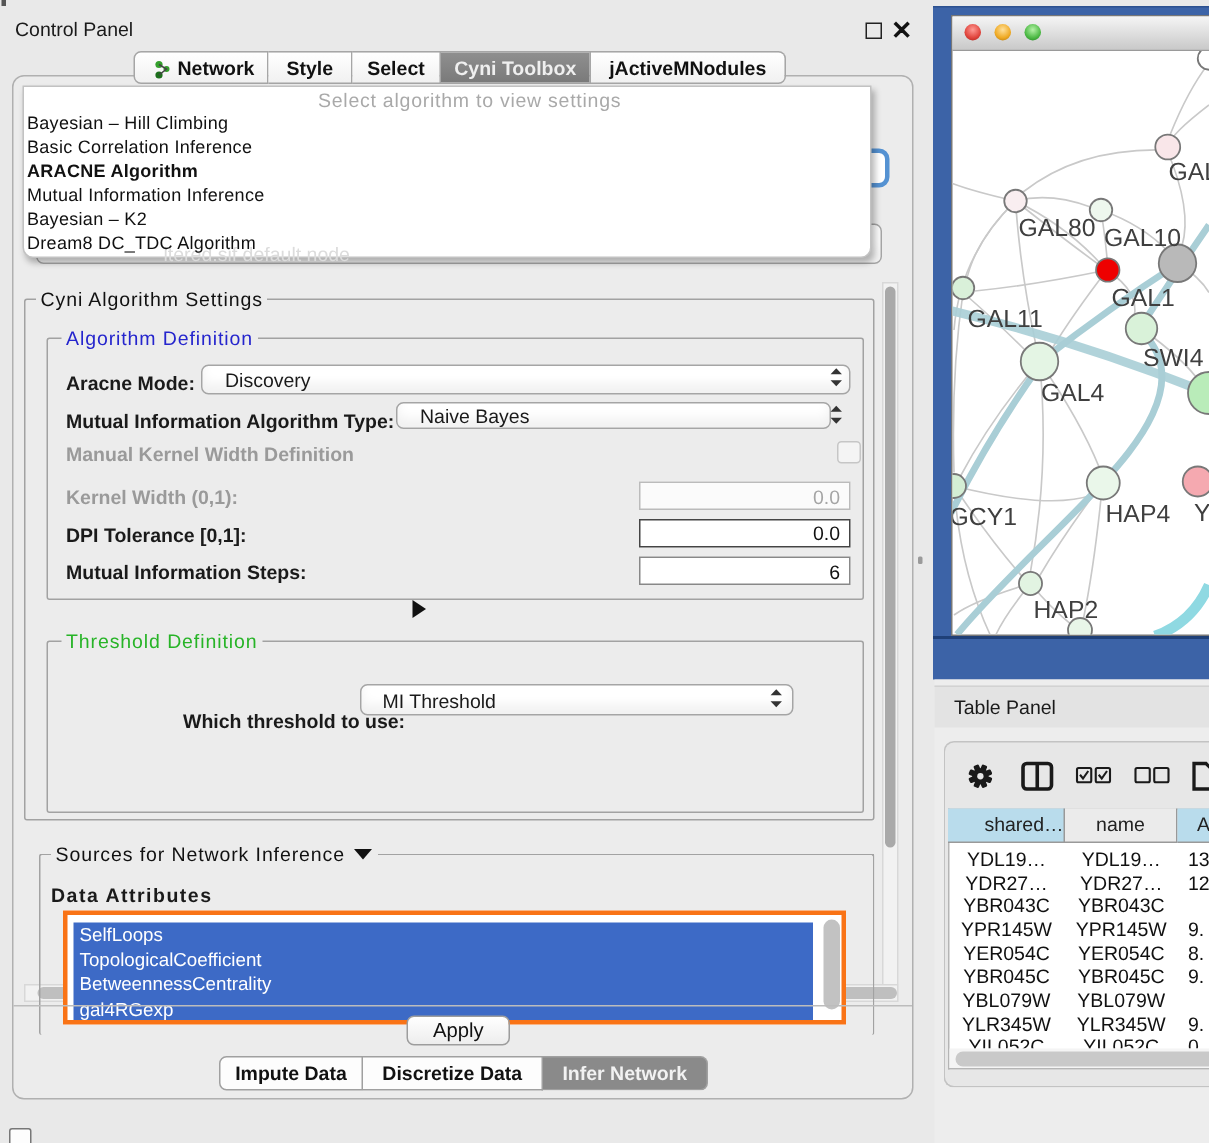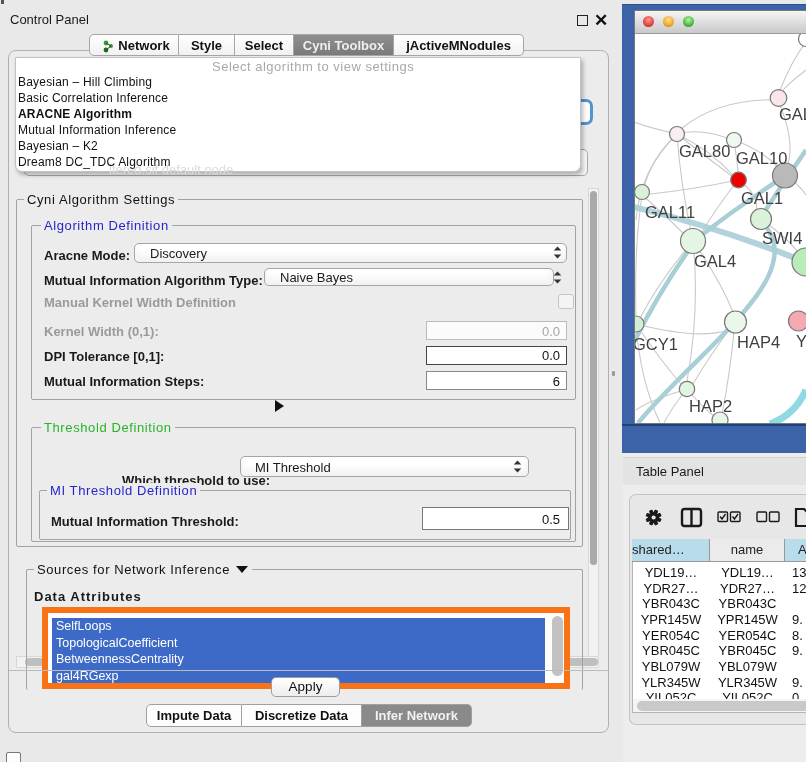--- a/index.html
+++ b/index.html
@@ -76,34 +76,29 @@
   <svg class="abs" style="left:256px;top:199px;" width="12" height="14">
       <path d="M2 1 L11 7 L2 13 Z" fill="#111"></path>
     </svg>
 
   <div class="abs grp" style="left:14px;top:227px;width:543px;height:113px;">
     <div class="gt" style="left:9px;color:#27b427;">Threshold Definition</div>
     <div class="abs lbl b" style="left:50px;top:45px;margin-left:40px;">Which threshold to use:</div>
     <div class="abs combo" style="left:208px;top:28px;width:289px;height:21px;box-sizing:border-box;">
       <span class="abs lbl" style="left:14px;top:3px;">MI Threshold</span>
     </div>
-    <div class="abs grp" style="left:7px;top:62px;width:530px;height:48px;">
-      <div class="gt" style="left:7px;color:#2525cd;">MI Threshold Definition</div>
-      <div class="abs lbl b" style="left:11px;top:23px;">Mutual Information Threshold:</div>
-      <div class="abs fld" style="left:382px;top:16px;width:147px;height:23px;border:1px solid #777;box-sizing:border-box;padding:4px 8px 0 0;">0.5</div>
-    </div>
   </div>
 </div>
 
 <div class="abs grp" style="left:26px;top:548px;width:555px;height:120px;border-bottom:none;margin-top:21px;">
   <div class="gt" style="left:7px;color:#111;">Sources for Network Inference <svg width="13" height="9" style="margin-left:2px;">
         <path d="M0 1 L12 1 L6 8 Z" fill="#111"></path>
       </svg></div>
   <div class="abs lbl b" style="left:7px;top:19px;letter-spacing:1px;">Data Attributes</div>
-  <div class="abs" style="left:15px;top:37px;width:516px;height:70px;background:#fff;border:6px solid #f97316;overflow:hidden;">
+  <div class="abs" style="left:15px;top:37px;width:516px;height:70px;background:#fff;border:3px solid #f97316;overflow:hidden;">
     <div class="abs" style="left:4px;top:4.5px;width:493px;height:65px;background:#3d6ac6;"></div>
     <div class="abs" style="left:8px;top:5px;font-size:12.5px;color:#fff;line-height:16.55px;">SelfLoops<br>TopologicalCoefficient<br>BetweennessCentrality<br>gal4RGexp</div>
     <div class="abs" style="left:504px;top:3px;width:11px;height:60px;background:#c2c2c2;border-radius:5.5px;"></div>
   </div>
 </div>
 
 <div class="abs" style="left:9px;top:670px;width:599px;height:1px;background:#bcbcbc;"></div>
 <div class="abs" style="left:271px;top:677px;width:67px;height:16.5px;background:linear-gradient(#ffffff,#ededed);border:1px solid #9d9d9d;border-radius:5px;text-align:center;font-size:13.5px;color:#111;padding-top:1px;">Apply</div>
 
 <div id="btabs" class="abs" style="left:146px;top:704px;height:23px;">
@@ -232,21 +227,21 @@
         <rect x="128" y="12" width="9.5" height="9.5" rx="1"></rect>
         <rect x="140.5" y="12" width="9.5" height="9.5" rx="1"></rect>
       </g>
       <g stroke="#1a1a1a" stroke-width="2.2" fill="none">
         <path d="M167 9 h8 l5 5 v12 h-13 z"></path>
       </g>
     </svg></div>
 
 <div class="abs" style="left:632px;top:539px;width:174px;height:174px;background:#fff;border:1px solid #b5b5b5;border-right:none;box-sizing:border-box;"></div>
 <div id="thead" class="abs" style="left:632px;top:539px;width:174px;height:23px;">
-    <div class="abs" style="left:0;top:0;width:78px;height:23px;background:#b9dcec;border-right:1px solid #999;border-bottom:1px solid #999;box-sizing:border-box;text-align:left;font-size:13px;line-height:22px;color:#222;">shared…</div>
+    <div class="abs" style="left:0;top:0;width:78px;height:23px;background:#b9dcec;border-right:1px solid #999;border-bottom:1px solid #999;box-sizing:border-box;text-align:right;font-size:13px;line-height:22px;color:#222;">shared…</div>
     <div class="abs" style="left:78px;top:0;width:75px;height:23px;background:#ebebeb;border-right:1px solid #999;border-bottom:1px solid #999;box-sizing:border-box;text-align:center;font-size:13px;line-height:22px;color:#222;">name</div>
     <div class="abs" style="left:153px;top:0;width:21px;height:23px;background:#b9dcec;border-bottom:1px solid #999;box-sizing:border-box;font-size:13px;line-height:22px;color:#222;padding-left:13px;">A</div>
   </div>
 <div id="tbody" class="abs" style="left:632px;top:562px;width:174px;height:137px;overflow:hidden;">
     <div class="abs" style="left:0;top:3.00px;width:78px;text-align:center;font-size:13px;color:#111;">YDL19…</div>
     <div class="abs" style="left:78px;top:3.00px;width:75px;text-align:center;font-size:13px;color:#111;">YDL19…</div>
     <div class="abs" style="left:160px;top:3.00px;font-size:13px;color:#111;">13</div>
     <div class="abs" style="left:0;top:18.65px;width:78px;text-align:center;font-size:13px;color:#111;">YDR27…</div>
     <div class="abs" style="left:78px;top:18.65px;width:75px;text-align:center;font-size:13px;color:#111;">YDR27…</div>
     <div class="abs" style="left:160px;top:18.65px;font-size:13px;color:#111;">12</div>

